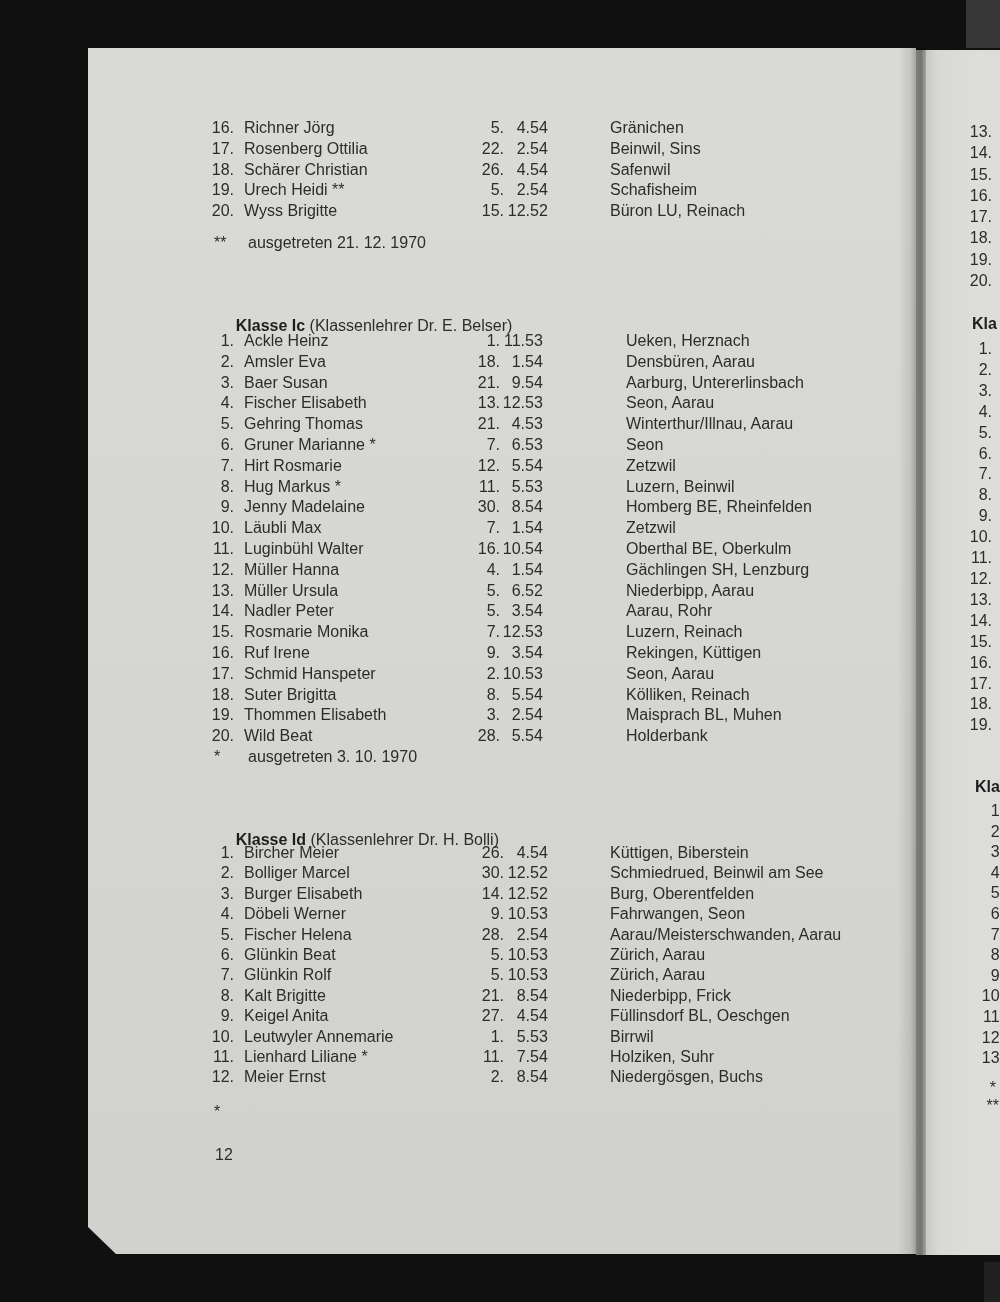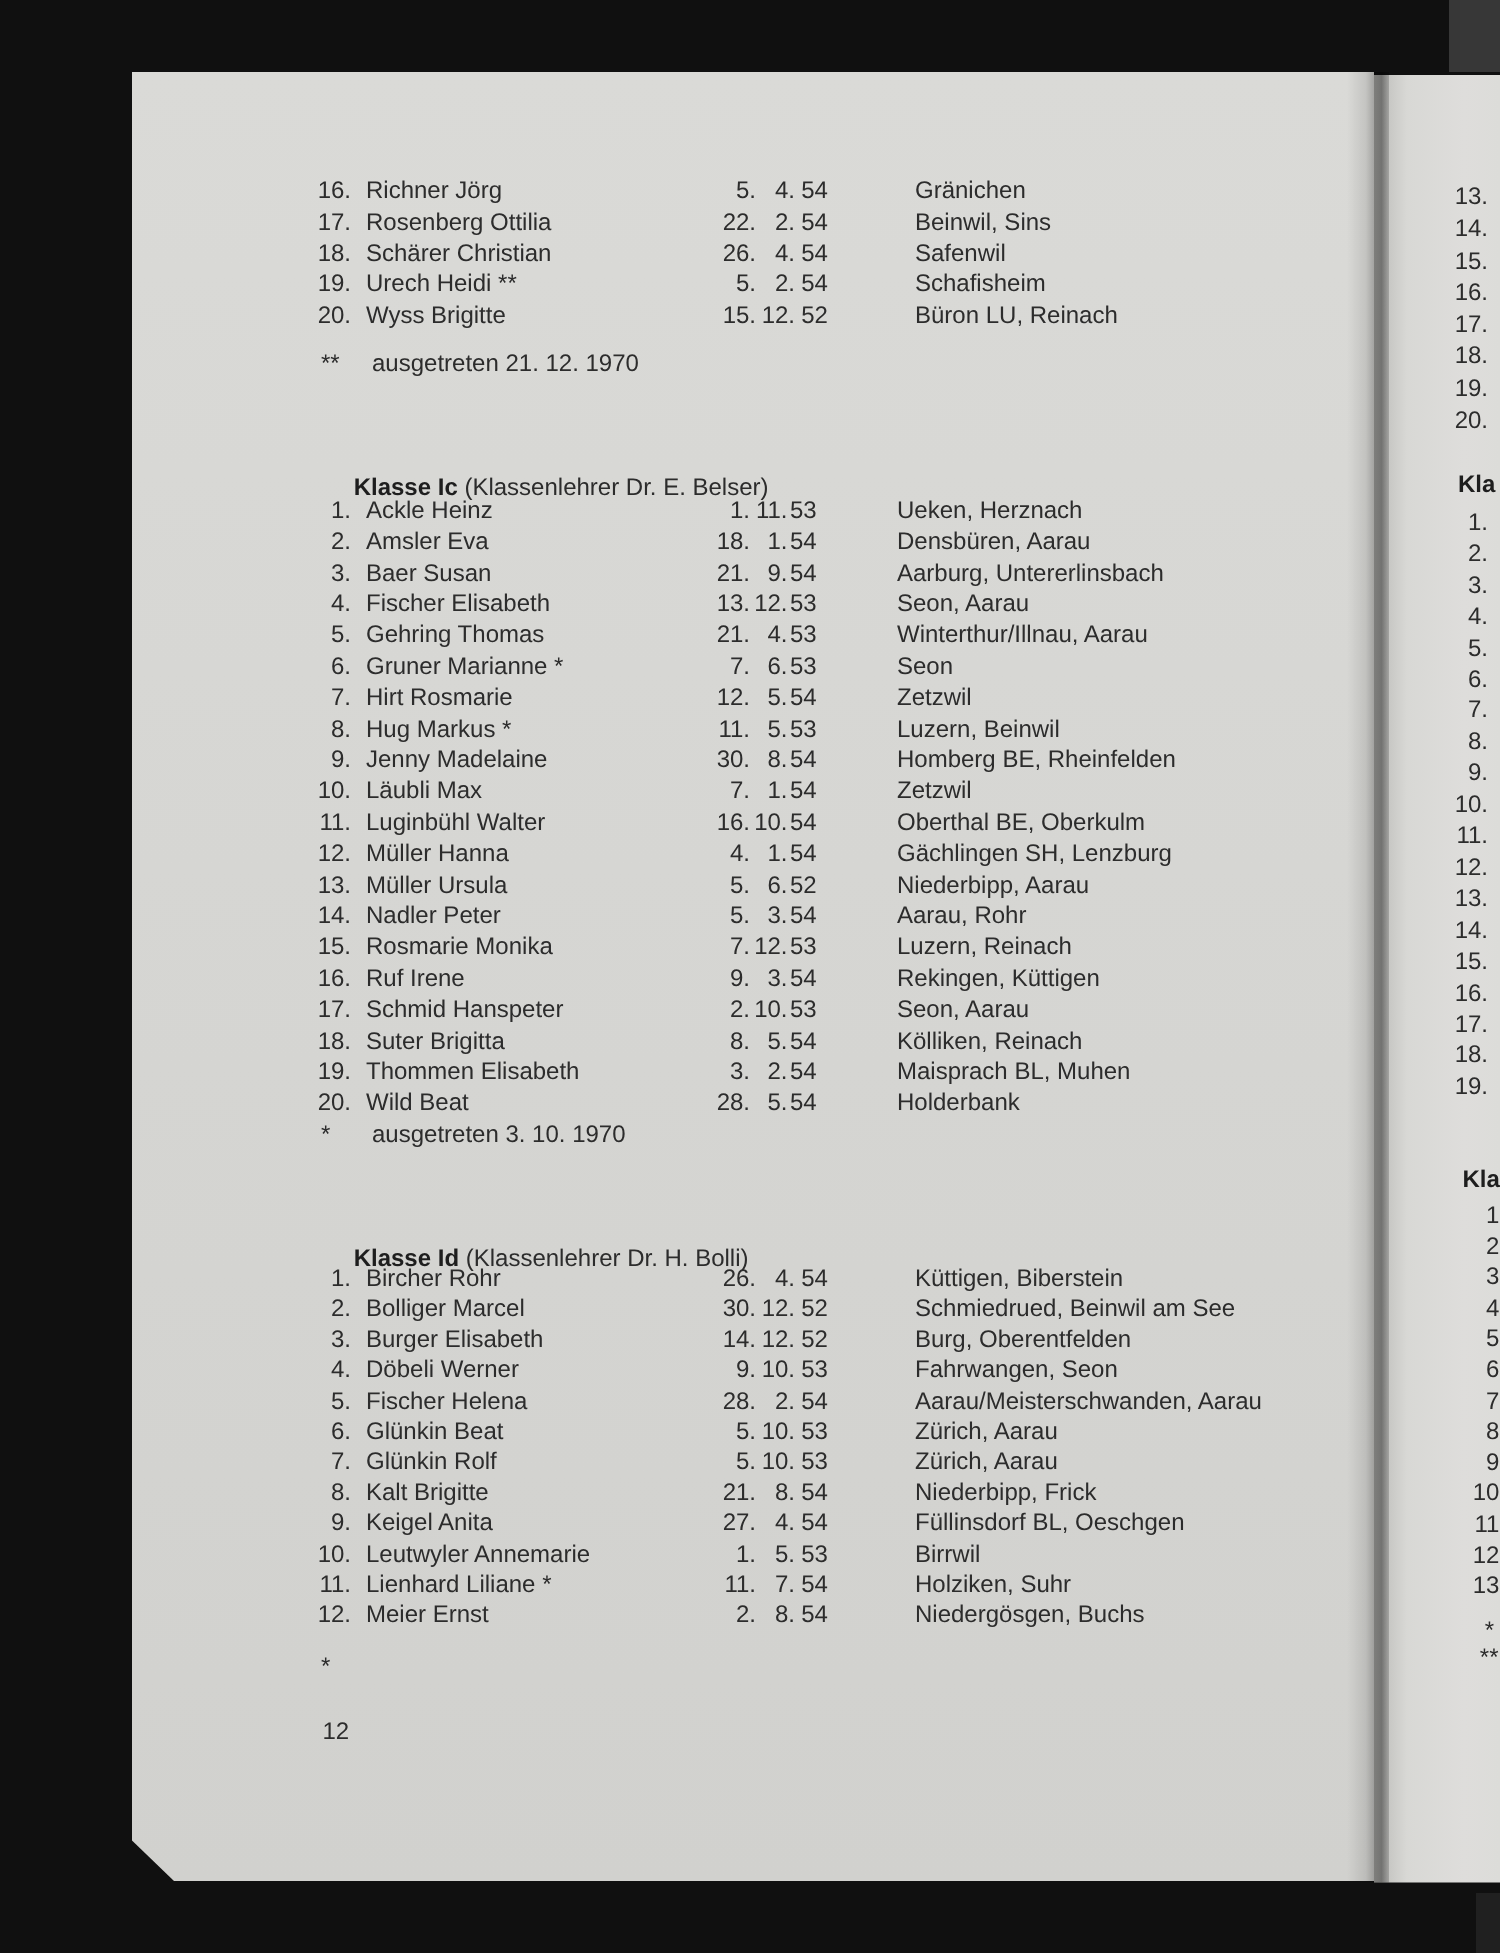--- a/index.html
+++ b/index.html
@@ -27,26 +27,26 @@
   .corner-patch-top{position:absolute;left:966px;top:0;width:34px;height:48px;background:#373737;z-index:1;}
   .corner-patch-bottom{position:absolute;left:984px;top:1262px;width:16px;height:40px;background:#202020;z-index:1;}
   
   .abs{position:absolute;}
   .row{display:flex;height:20.8px;line-height:20.8px;white-space:pre;}
   .sec-id .row{height:20.4px;line-height:20.4px;}
   .num{width:146px;text-align:right;}
   .name{margin-left:10px;width:230px;}
   .day{width:30px;text-align:right;}
   .month{width:26px;text-align:right;}
-  .year{width:26px;text-align:center;}
+  .year{width:26px;text-align:left;}
   .place{margin-left:54px;}
   .sec-ic .day{width:26px}
   .sec-ic .month{width:25px}
   .sec-ic .year{width:21px}
-  .sec-ic .place{margin-left:52px}
+  .sec-ic .place{margin-left:80px}
   .heading{line-height:21px;white-space:pre;}
   .heading .hb{font-weight:bold;color:#1e1e1e;}
   .footnote{line-height:21px;white-space:pre;display:flex;}
   .fn-mark{width:34px;display:inline-block;}
   #sec-prev-rows{left:0;top:70px;}
   #footnote-prev{left:126px;top:184px;}
   #sec-ic-heading{left:130px;top:246px;}
   #sec-ic-rows{left:0;top:283px;}
   #footnote-ic{left:126px;top:698px;}
   #sec-id-heading{left:130px;top:760px;}
@@ -286,21 +286,21 @@
     <span class="fn-mark">*</span>
     <span>ausgetreten 3. 10. 1970</span>
   </div>
 
   <div class="abs heading" id="sec-id-heading">
     <span class="hb">Klasse Id</span><span> (Klassenlehrer Dr. H. Bolli)</span>
   </div>
   <div class="abs sec-id" id="sec-id-rows">
       <div class="row">
     <span class="num">1.</span>
-    <span class="name">Bircher Rohr</span>
+    <span class="name">Bircher Meier</span>
     <span class="day">26.</span>
     <span class="month">4.</span>
     <span class="year">54</span>
     <span class="place">Küttigen, Biberstein</span>
   </div>
       <div class="row">
     <span class="num">2.</span>
     <span class="name">Bolliger Marcel</span>
     <span class="day">30.</span>
     <span class="month">12.</span>

